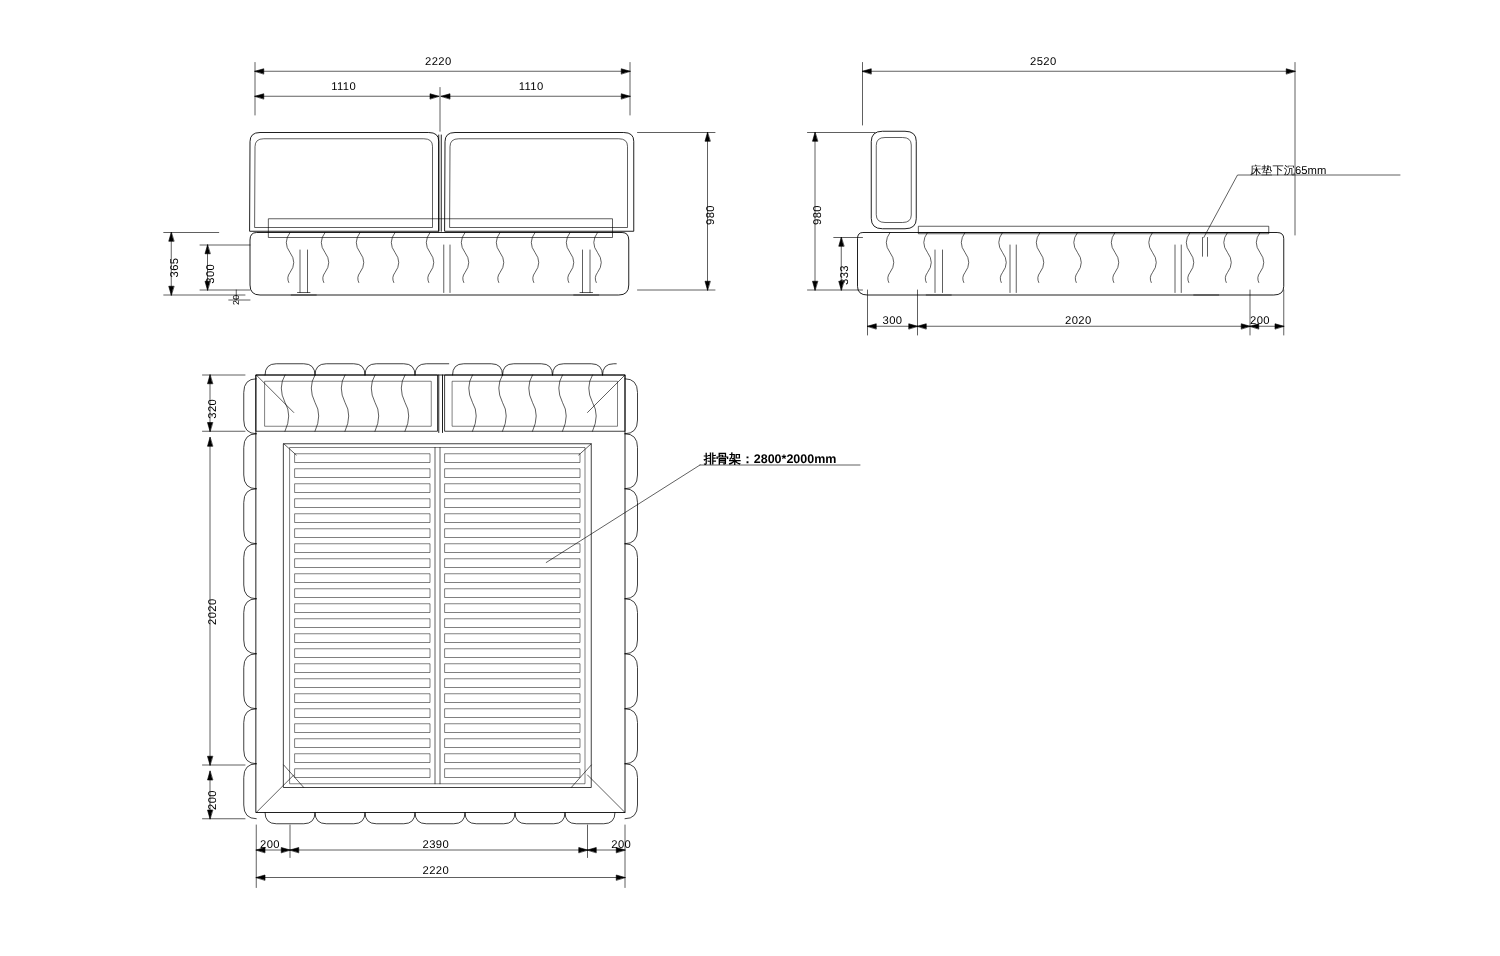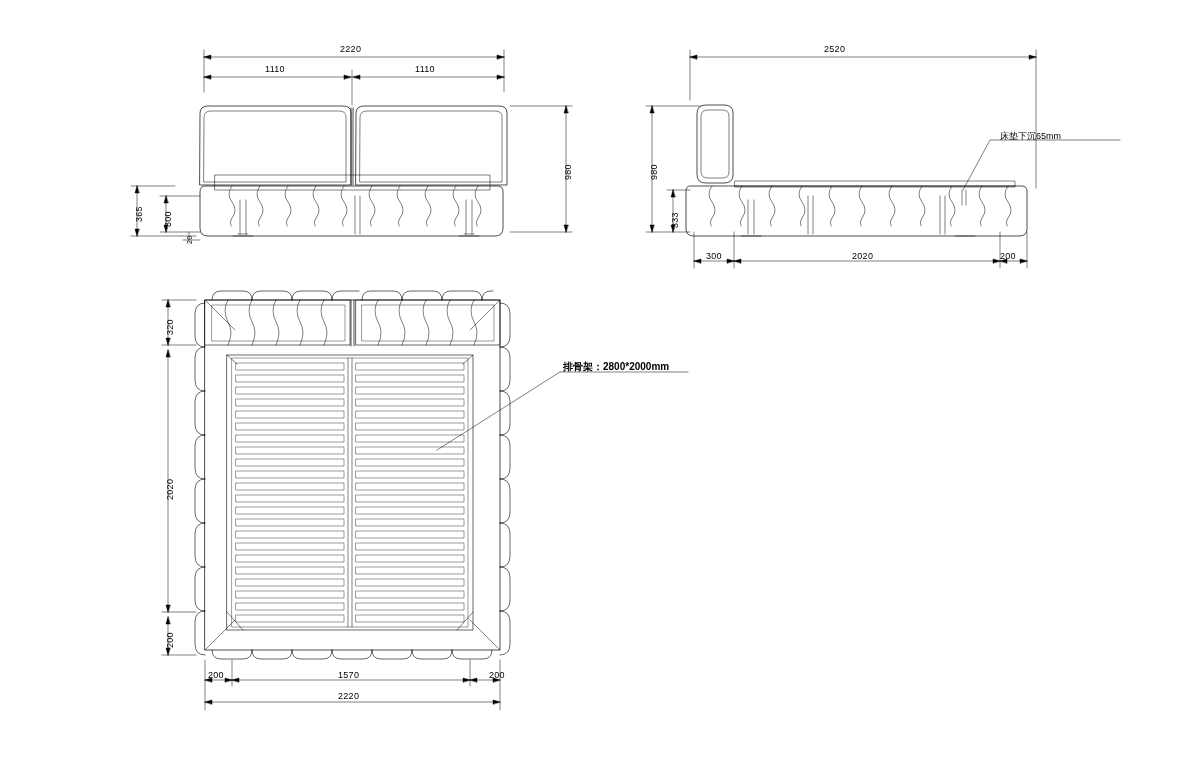--- a/index.html
+++ b/index.html
@@ -399,18 +399,18 @@
   <div class="dimtext vert" style="left:670px; top:228px; transform:rotate(-90deg);">333</div>
   <div class="dimtext" style="left:706px; top:251px;">300</div>
   <div class="dimtext" style="left:852px; top:251px;">2020</div>
   <div class="dimtext" style="left:1000px; top:251px;">200</div>
   <div class="notetext" style="left:1000px; top:111px;margin-top:19px;">床垫下沉65mm</div>
 
   <div class="dimtext vert" style="left:165px; top:335px; transform:rotate(-90deg);">320</div>
   <div class="dimtext vert" style="left:165px; top:500px; transform:rotate(-90deg);">2020</div>
   <div class="dimtext vert" style="left:165px; top:648px; transform:rotate(-90deg);">200</div>
   <div class="dimtext" style="left:208px; top:670px;">200</div>
-  <div class="dimtext" style="left:338px; top:670px;">1570</div>
+  <div class="dimtext" style="left:338px; top:670px;">2390</div>
   <div class="dimtext" style="left:489px; top:670px;">200</div>
   <div class="dimtext" style="left:338px; top:691px;">2220</div>
   <div class="notetext bold" style="left:563px; top:360px;">排骨架：2800*2000mm</div>
 
 </div>
 
 </body></html>

